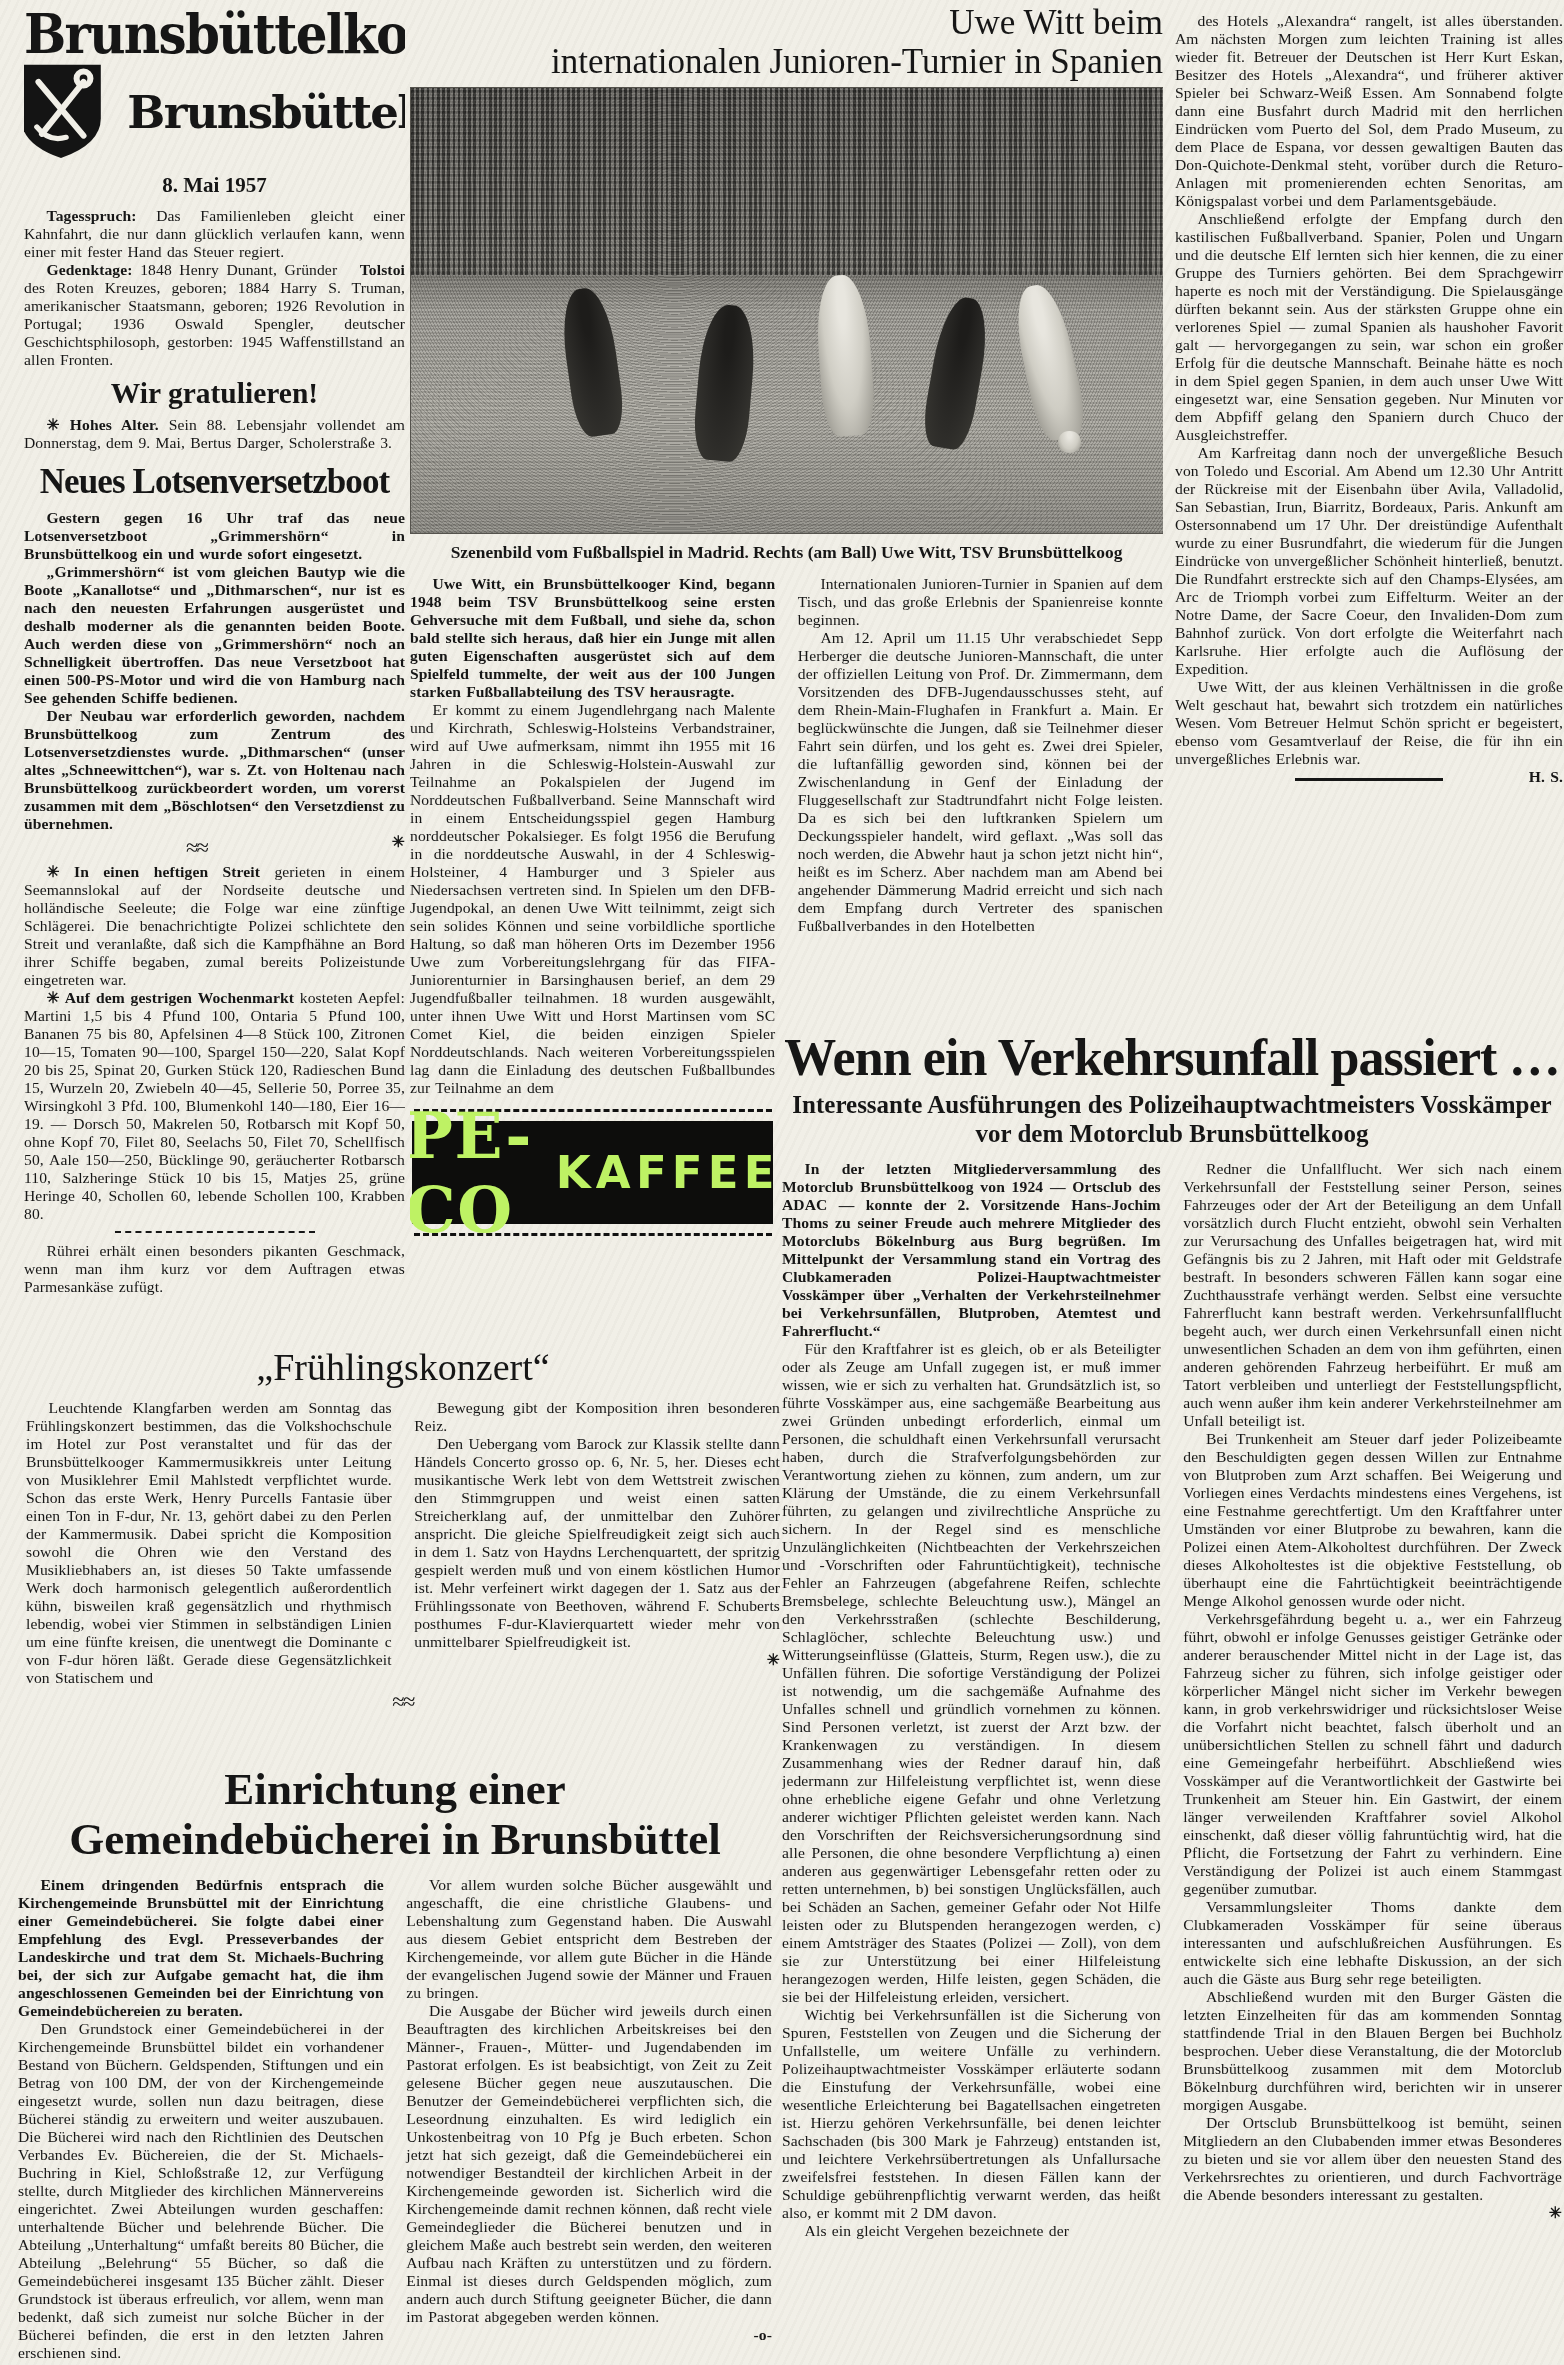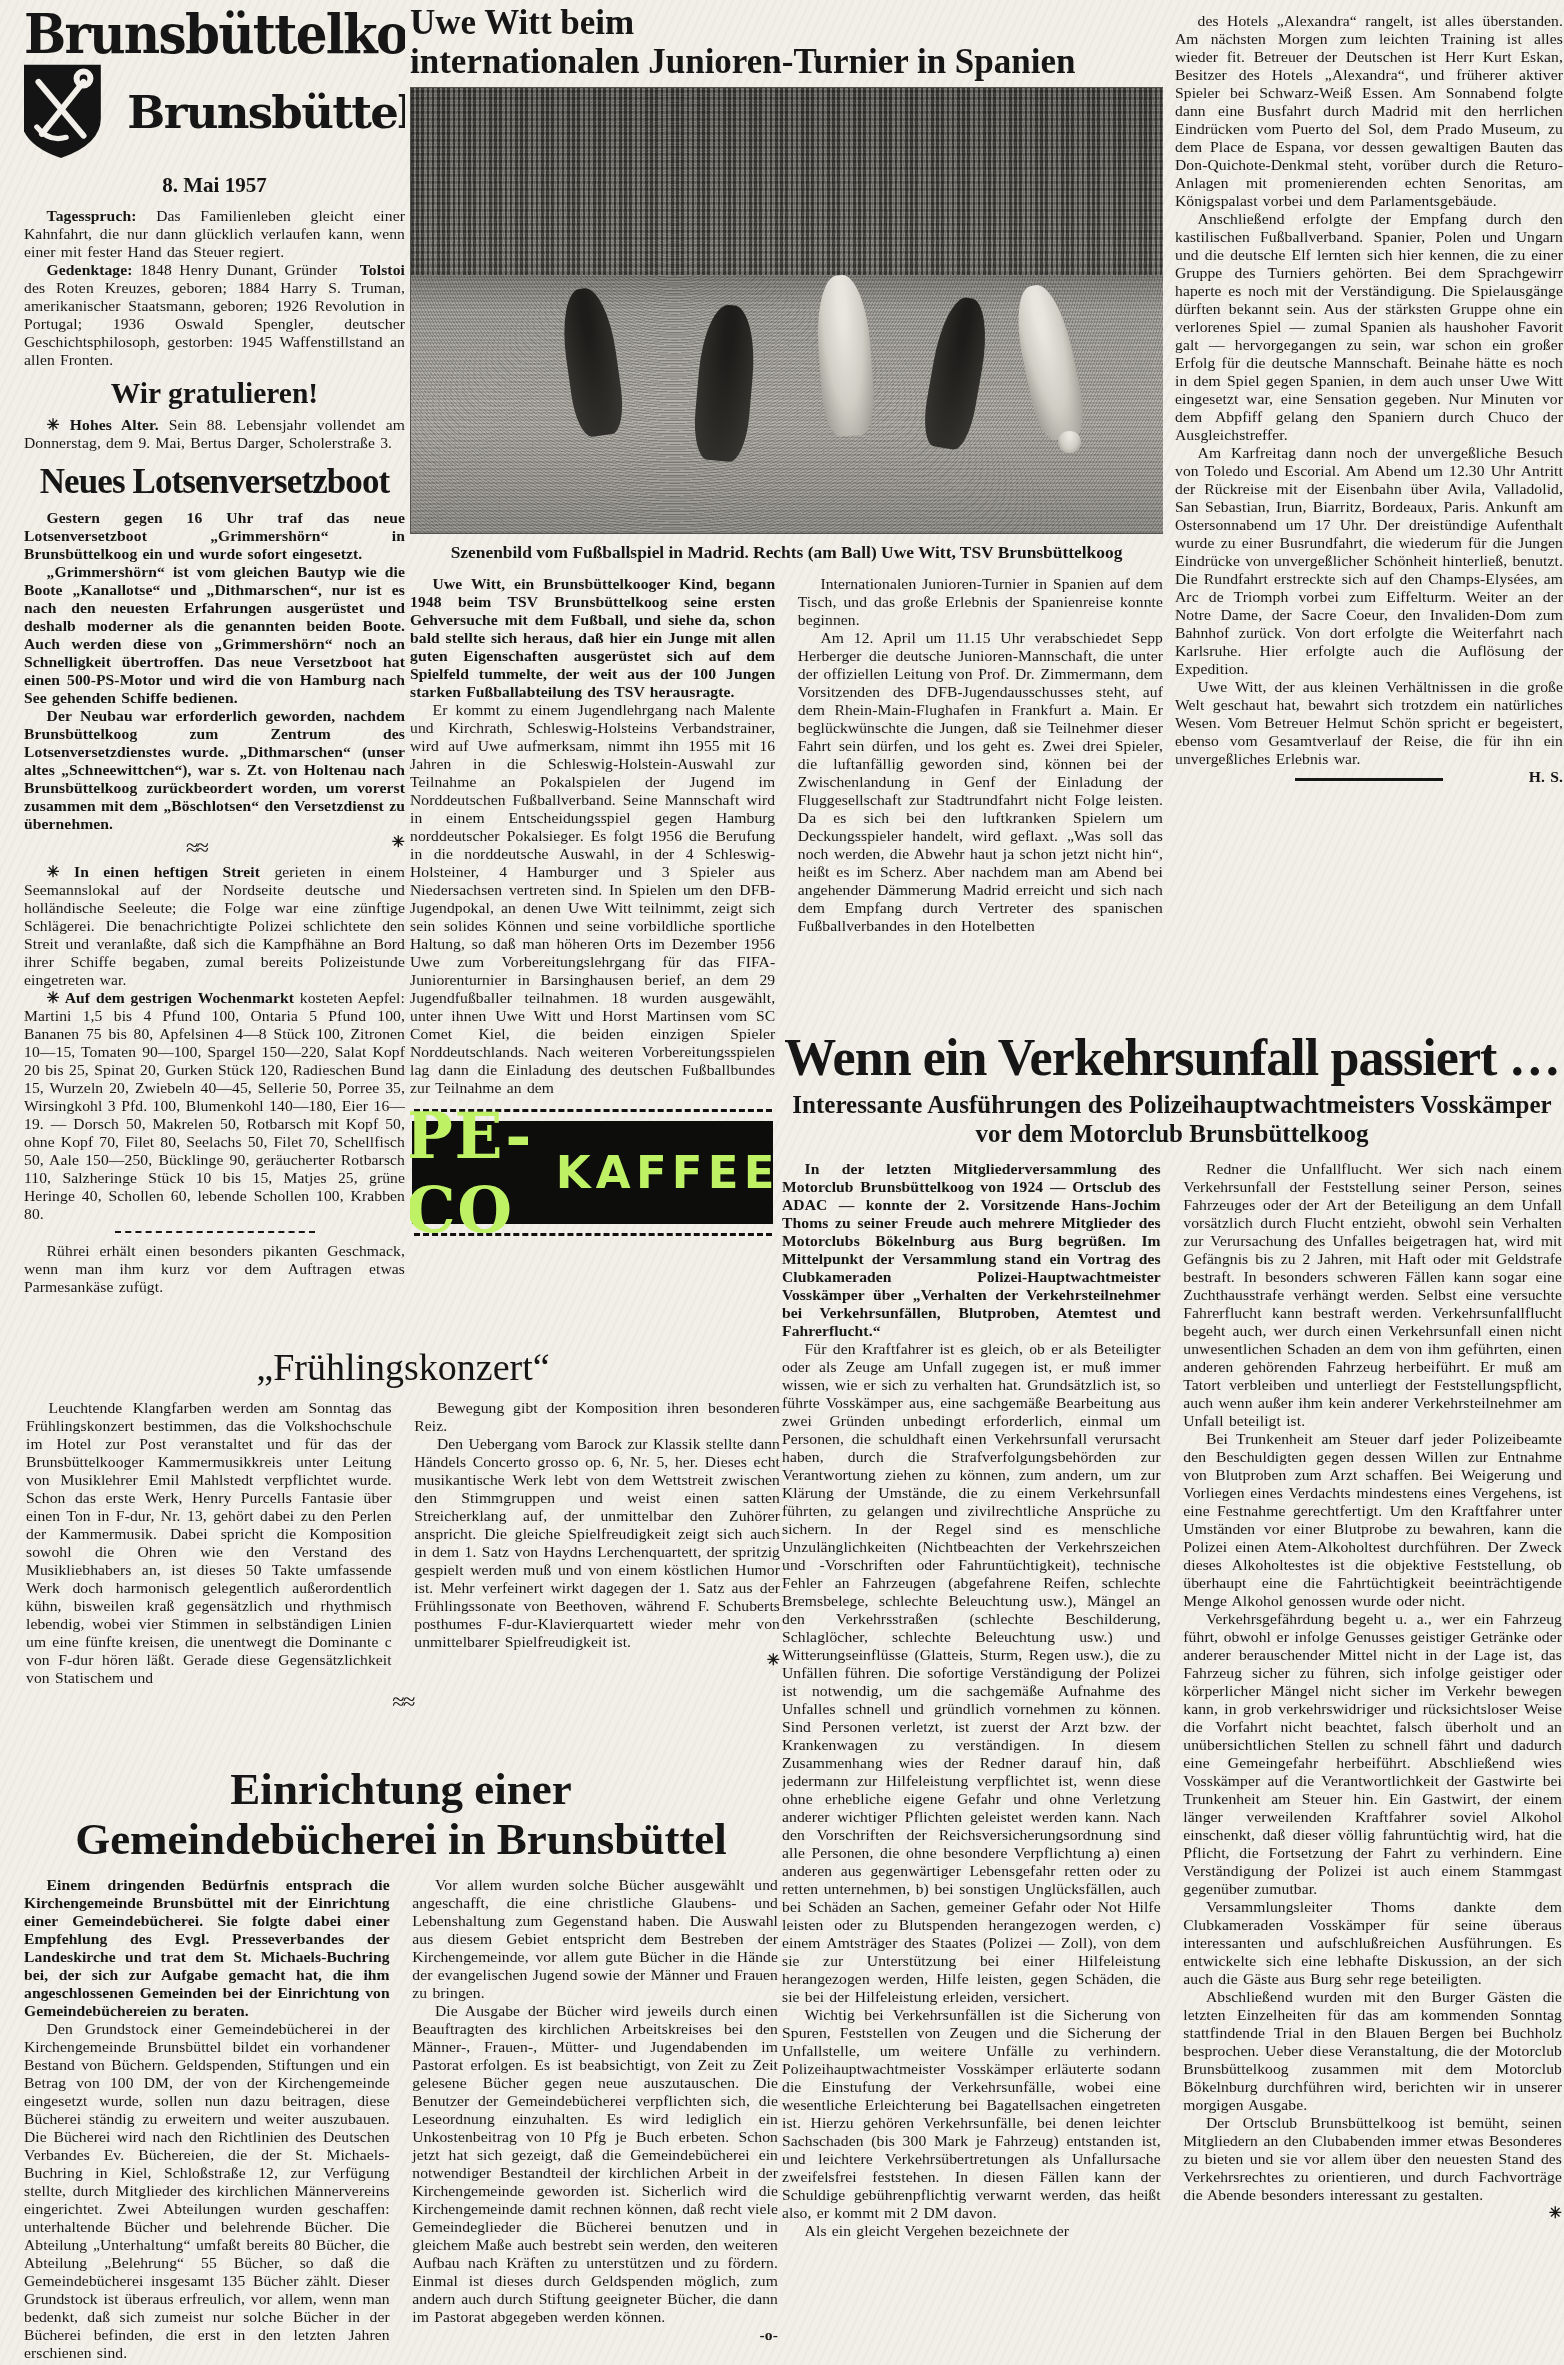--- a/index.html
+++ b/index.html
@@ -16,36 +16,36 @@
   .cols{display:flex;gap:22.6px;}
   .col{flex:1;min-width:0;}
   h1,h2,h3{margin:0;font-family:"Liberation Serif","DejaVu Serif",serif;}
   
   .abs{position:absolute;overflow:hidden;}
   #sec-left{left:24px;top:8.7px;width:381px;height:1333px;}
   #sec-center{left:410px;top:3.5px;width:753px;height:1349px;}
   #sec-right{left:1175px;top:12px;width:388px;height:1015px;}
   #sec-verkehr{left:782px;top:1031px;width:780px;height:1335px;}
   #sec-konzert{left:26px;top:1345px;width:754px;height:417px;}
-  #sec-buch{left:24px;top:1764px;width:754px;height:601px;}
+  #sec-buch{left:18px;top:1764px;width:754px;height:601px;}
   
   .masthead{text-align:center;margin-bottom:5.2px;}
   .mast1{font-family:"DejaVu Serif",serif;font-weight:900;font-size:50px;line-height:52px;
          letter-spacing:-1.7px;transform:scaleY(1.08);}
   .mastrow{display:flex;align-items:center;justify-content:center;gap:21px;margin-top:-1.7px;}
   .mast2{font-family:"DejaVu Serif",serif;font-weight:900;font-size:45px;line-height:49px;letter-spacing:-1.7px;}
   .dateline{text-align:center;font-weight:bold;font-size:21px;margin:7px 0 8.7px;}
   .h-grat{text-align:center;font-size:29.5px;font-weight:bold;margin:8.7px 0 5.2px;}
   .h-lotsen{text-align:center;font-size:35px;font-weight:bold;margin:10.4px 0 7px;letter-spacing:-0.9px;}
   
   .sep-wave{text-align:center;font-size:22.6px;line-height:15.6px;letter-spacing:-1.7px;margin:7px 0;}
   .sep-dash{width:200px;margin:8.7px auto;border-top:2.6px dashed #161616;}
   .sep-rule{width:148px;margin:10.4px auto 0;border-top:3.5px solid #161616;}
   
-  .headline{text-align:left;font-weight:bold;}
+  .headline{text-align:right;font-weight:normal;}
   .headline .l1{font-size:35px;line-height:38px;}
   .headline .l2{font-size:35px;line-height:40px;}
   .photo{position:relative;margin-top:5.2px;width:753px;height:445px;border:0.9px solid #55534d;
      background:
        repeating-radial-gradient(circle at 35% 25%, rgba(0,0,0,.18) 0 0.9px, transparent 0.9px 2.6px),
        repeating-linear-gradient(0deg, rgba(0,0,0,.10) 0 1.7px, rgba(255,255,255,.05) 1.7px 3.5px),
        linear-gradient(180deg,#62605c 0%,#6d6b66 18%,#7a7872 40%,#a7a59e 50%,#b1afa7 72%,#93918a 100%);}
   .photo .crowd{position:absolute;left:0;top:0;width:100%;height:42%;
        background:repeating-linear-gradient(90deg,rgba(20,20,18,.45) 0 2.6px,rgba(200,198,190,.25) 2.6px 5.2px),
                   repeating-linear-gradient(0deg,rgba(0,0,0,.3) 0 3.5px,transparent 3.5px 7px);}

